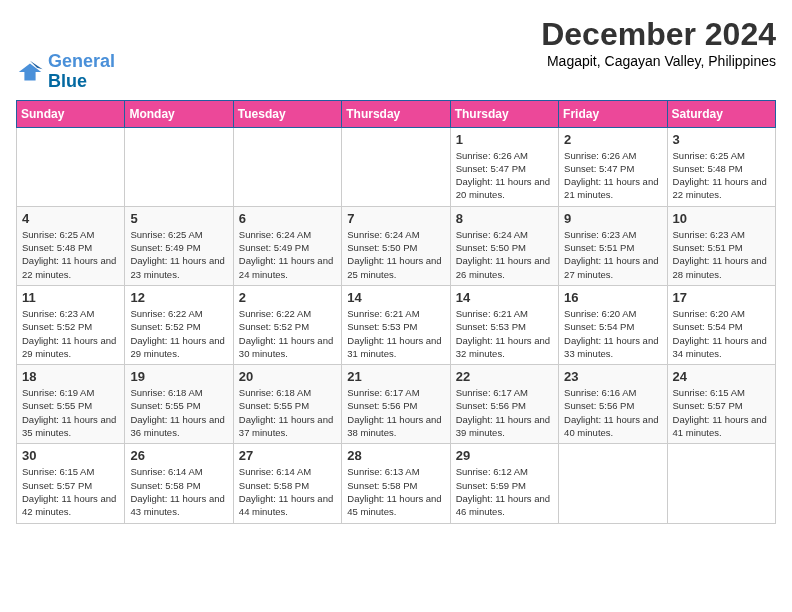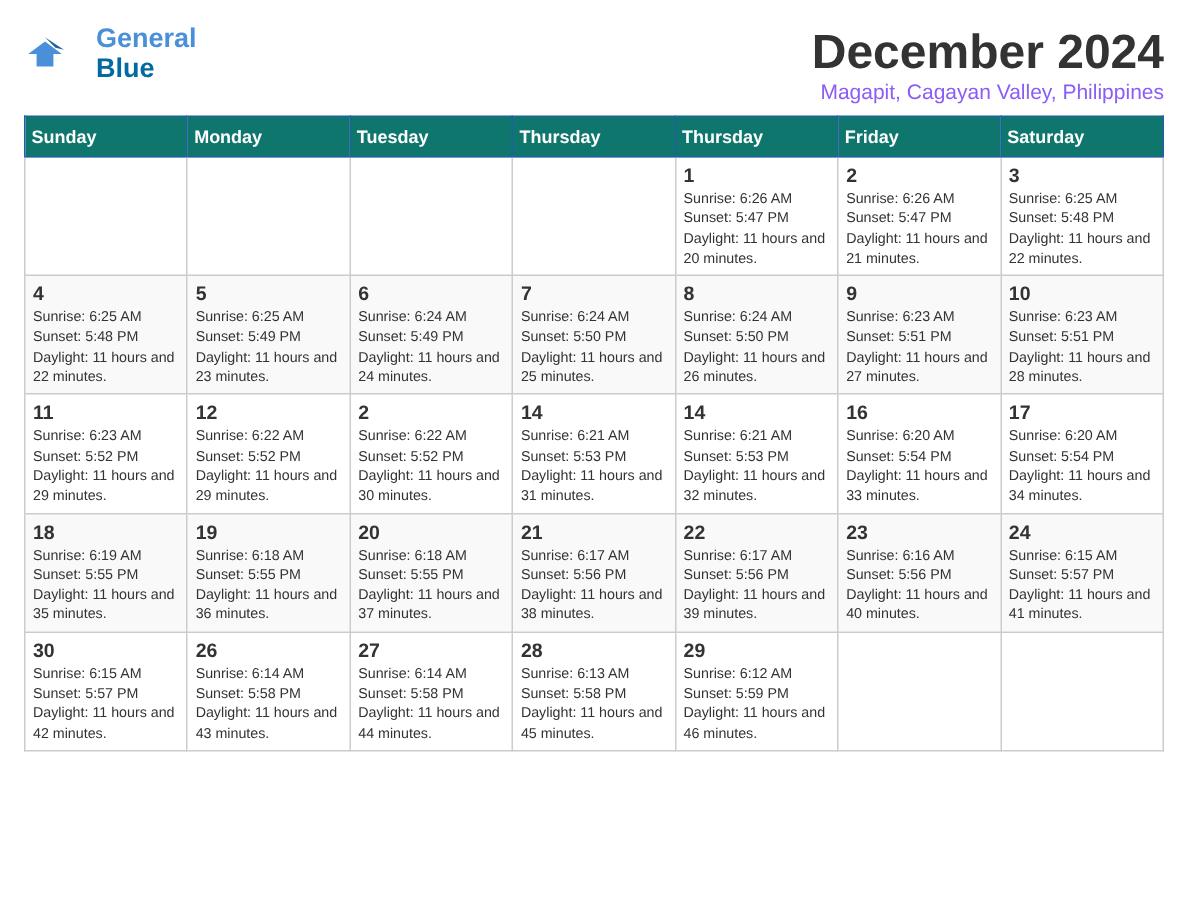--- a/index.html
+++ b/index.html
@@ -12,21 +12,22 @@
     }
     .header {
       display: flex;
       justify-content: space-between;
       align-items: flex-start;
       margin-bottom: 8px;
     }
     .logo {
       display: flex;
       align-items: center;
-      gap: 20px;
+      gap: 4px;
+      margin-top: 36px;
     }
     .logo-text {
       font-size: 18px;
       font-weight: bold;
       color: #333;
       line-height: 1.1;
     }
     .logo-text span {
       color: #4a90d9;
     }
@@ -37,29 +38,29 @@
     .title-block {
       text-align: right;
     }
     .main-title {
       font-size: 32px;
       font-weight: bold;
       color: #333;
     }
     .subtitle {
       font-size: 14px;
-      color: #8b5cf6;
+      color: #000000;
     }
     .calendar {
       width: 100%;
       border-collapse: collapse;
       border: 1px solid #ccc;
     }
     .calendar th {
-      background-color: #0f766e;
+      background-color: #ec4899;
       color: #fff;
       font-size: 12px;
       font-weight: bold;
       padding: 6px 4px;
       text-align: left;
       border: 1px solid #2060a0;
     }
     .calendar td {
       width: 14.28%;
       vertical-align: top;

